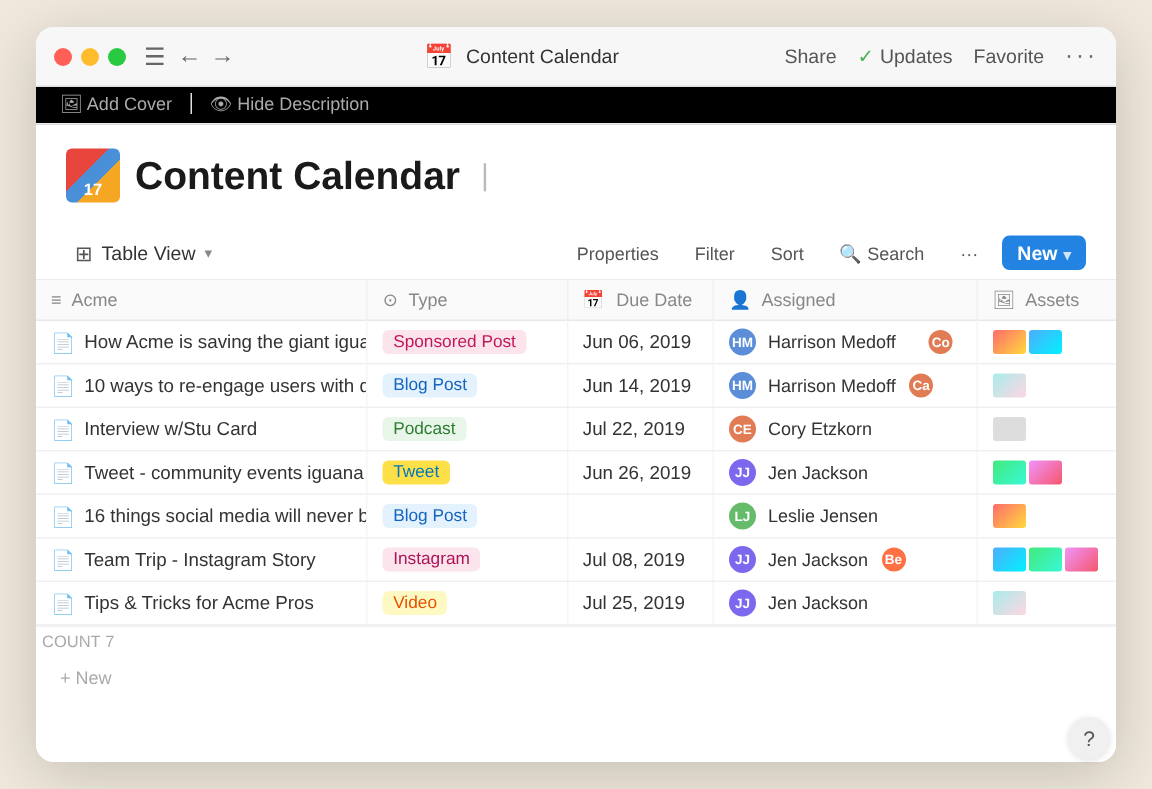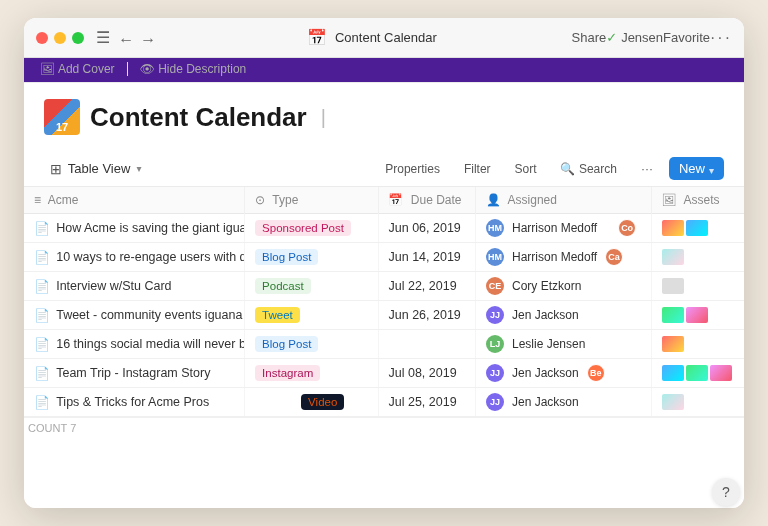--- a/index.html
+++ b/index.html
@@ -57,33 +57,34 @@
       display: flex;
       align-items: center;
       gap: 6px;
       margin-right: 16px;
     }
     .titlebar-nav span { font-size: 16px; color: #666; cursor: pointer; }
     .hamburger { font-size: 16px; color: #666; margin-right: 8px; }
     .titlebar-right {
       display: flex;
       align-items: center;
+      gap: 14px;
       font-size: 13px;
       color: #555;
     }
     .titlebar-right .share-btn { color: #555; }
     .titlebar-right .updates { display: flex; align-items: center; gap: 4px; }
     .titlebar-right .check { color: #4CAF50; }
     
     .toolbar {
       padding: 4px 16px 6px;
       display: flex;
       align-items: center;
       gap: 12px;
-      background: #4c1d95;
+      background: #000000;
       border-bottom: 1px solid #ebebeb;
       flex-shrink: 0;
     }
     .toolbar-add { color: #aaa; font-size: 12px; cursor: pointer; }
     .toolbar-sep { width: 1px; height: 14px; background: #e0e0e0; }
     
     .page-header {
       padding: 16px 20px 8px;
       background: #fff;
       flex-shrink: 0;
@@ -141,21 +142,21 @@
       border-radius: 4px;
       cursor: pointer;
     }
     .new-btn {
       background: #2383e2;
       color: white;
       border: none;
       border-radius: 5px;
       padding: 4px 10px;
       font-size: 13px;
-      font-weight: 400;
+      font-weight: 700;
       cursor: pointer;
       display: flex;
       align-items: flex-end;
       gap: 4px;
     }
     .new-btn-arrow { font-size: 10px; opacity: 0.8; }
     
     .table-container {
       flex: 1;
       overflow-y: auto;
@@ -206,21 +207,21 @@
       padding: 2px 7px;
       border-radius: 4px;
       font-size: 11.5px;
       font-weight: 500;
     }
     .badge-sponsored { background: #fce4ec; color: #c2185b; }
     .badge-blog { background: #e3f2fd; color: #1565c0; }
     .badge-podcast { background: #e8f5e9; color: #2e7d32; }
     .badge-tweet { background: #fde047; color: #0277bd; }
     .badge-instagram { background: #fce4ec; color: #ad1457; }
-    .badge-video { background: #0f172a; color: #e65100; margin-left: 46px; }
+    .badge-video { background: #fef9c3; color: #e65100; }
     .assigned-cell {
       display: flex;
       align-items: center;
       gap: 4px;
     }
     .avatar {
       width: 18px;
       height: 18px;
       border-radius: 50%;
       display: flex;
@@ -297,21 +298,21 @@
       <span>→</span>
     </div>
     <div class="titlebar-center">
       <span class="titlebar-icon">📅</span>
       <span>Content Calendar</span>
     </div>
     <div class="titlebar-right">
       <span class="share-btn">Share</span>
       <span class="updates">
         <span class="check">✓</span>
-        <span>Jensen</span>
+        <span>Updates</span>
       </span>
       <span>Favorite</span>
       <span class="more-btn">···</span>
     </div>
   </div>
 
   <div class="toolbar">
     <span class="toolbar-add">
       🖼 <span>Add Cover</span>
     </span>
@@ -531,16 +532,19 @@
               <div class="assets-cell">
                 <div class="asset-thumb asset-thumb-3"></div>
               </div>
             </td>
           </tr>
         </tbody>
     </table>
     <div class="table-count">
       <span>COUNT</span>&nbsp;<span>7</span>
     </div>
+    <div style="padding:6px 16px;">
+      <span style="font-size:12px;color:#aaa;">+ New</span>
+    </div>
   </div>
 </div>
 
 <div class="help-btn">?</div>
 
 </body></html>

